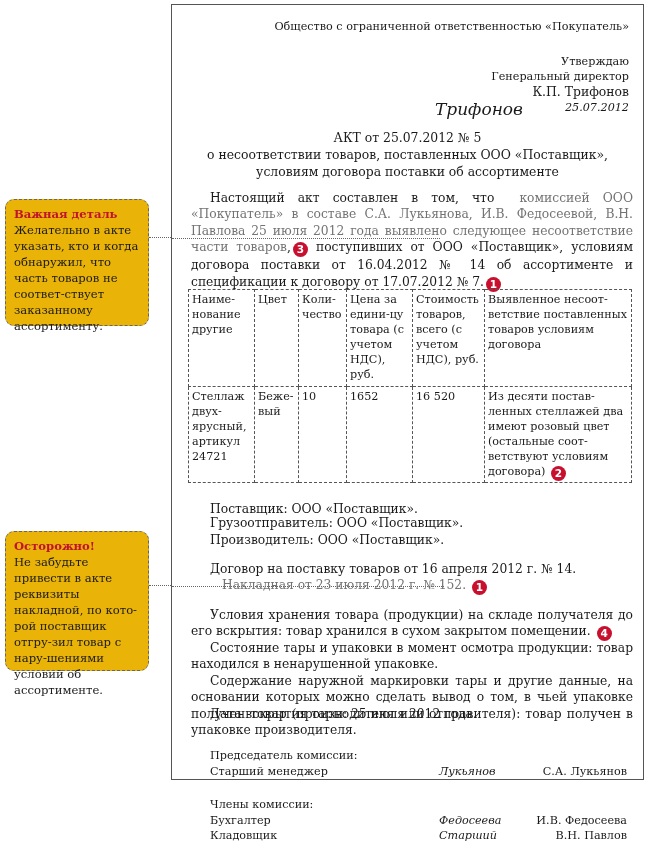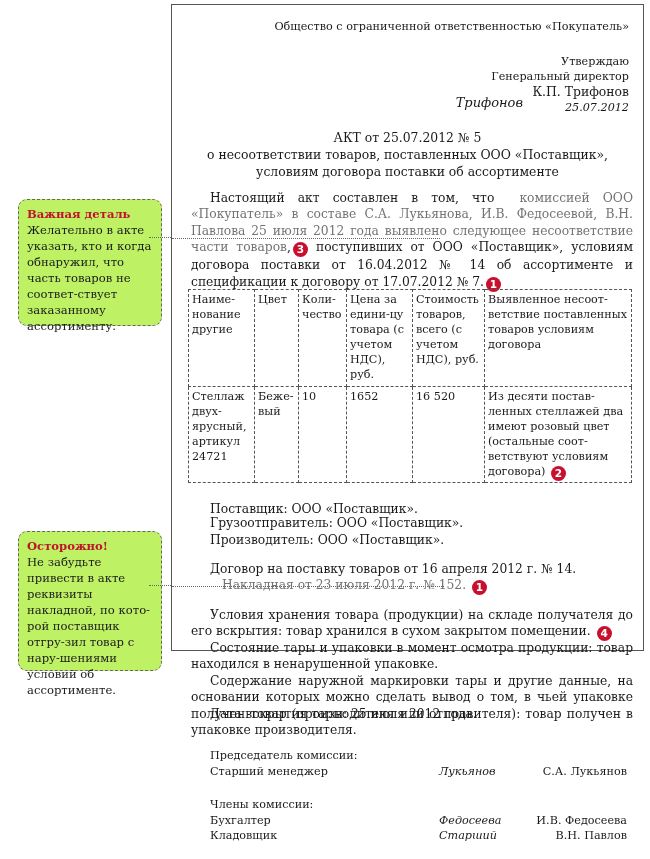--- a/index.html
+++ b/index.html
@@ -2,21 +2,21 @@
 <html><head>
 <meta charset="utf-8">
 <style>
   html, body { margin: 0; padding: 0; background: #ffffff; }
   body {
     width: 650px; height: 859px; position: relative; overflow: hidden;
     font-family: "DejaVu Serif", "Liberation Serif", serif;
     color: #1a1a1a;
   }
   .page {
-    position: absolute; left: 171px; top: 4px; width: 473px; height: 647px;
+    position: absolute; left: 171px; top: 4px; width: 473px; height: 776px;
     border: 1.5px solid #555; box-sizing: border-box; background: #fff;
   }
   .abs { position: absolute; white-space: nowrap; }
   .t11 { font-size: 11.2px; line-height: 15px; }
   .t12 { font-size: 12.3px; line-height: 16.5px; }
   .right { text-align: right; }
   .ital { font-style: italic; }
   .blue { color: #737373; margin-left: 12px; }
   .title-block {
     position: absolute; left: 0; width: 100%; top: 124px;
@@ -34,22 +34,22 @@
     vertical-align: -2px; margin-left: 2px;
   }
   table.spec {
     position: absolute; left: 16px; top: 284px; width: 444px;
     border-collapse: collapse; font-size: 11.2px; line-height: 14.9px;
   }
   table.spec td {
     border: 1px dashed #555; vertical-align: top; padding: 3px 3px 1px 3px;
   }
   .callout {
-    position: absolute; left: 18px; width: 144px; box-sizing: border-box;
-    border: 1.2px dashed #666; border-radius: 9px; background: #bef264;
+    position: absolute; left: 5px; width: 144px; box-sizing: border-box;
+    border: 1.2px dashed #666; border-radius: 9px; background: #eab308;
     padding: 6px 6px 6px 8px; font-size: 11.6px; line-height: 16px;
     white-space: normal;
   }
   .callout .head { color: #c0142c; font-weight: bold; }
   .connector {
     position: absolute; height: 0; border-top: 1px dotted #666;
   }
   .sig-row { position: absolute; left: 19px; width: 442px; font-size: 11.2px; line-height: 15px; }
   .sig-row .role { position: absolute; left: 0; }
   .sig-row .sign { position: absolute; left: 247px; font-style: italic; }
@@ -71,21 +71,21 @@
 <div class="connector" style="left:149px; top:585px; width:30px;"></div>
 
 <div class="page">
 
   <div class="connector" style="left:0; top:233px; width:268px;"></div>
   <div class="connector" style="left:0; top:581px; width:272px;"></div>
 
   <div class="abs t11 right" style="right:14px; top:14px;">Общество с ограниченной ответственностью «Покупатель»</div>
   <div class="abs t11 right" style="right:14px; top:49px;">Утверждаю</div>
   <div class="abs t11 right" style="right:14px; top:64px;">Генеральный директор</div>
-  <div class="abs ital" style="right:120px; top:90px; font-size:13px; line-height:16px;">Трифонов</div>
+  <div class="abs ital" style="right:120px; top:96px; font-size:17px; line-height:16px;">Трифонов</div>
   <div class="abs right" style="right:14px; top:79px; font-size:12.4px; line-height:16px;">К.П. Трифонов</div>
   <div class="abs t11 right ital" style="right:14px; top:95px;">25.07.2012</div>
 
   <div class="title-block">
     <div>АКТ от 25.07.2012 № 5</div>
     <div>о несоответствии товаров, поставленных ООО «Поставщик»,</div>
     <div>условиям договора поставки об ассортименте</div>
   </div>
 
   <div class="para" style="top:185px;"><span class="indent"></span><span>Настоящий акт составлен в том, что </span><span class="blue">комиссией ООО «Покупатель» в составе С.А. Лукьянова, И.В. Федосеевой, В.Н. Павлова 25 июля 2012 года выявлено следующее несоответствие части товаров</span><span>,</span><span class="badge">3</span><span> поступивших от ООО «Поставщик», условиям договора поставки от 16.04.2012 № 14 об ассортименте и спецификации к договору от 17.07.2012 № 7.</span><span class="badge">1</span></div>

